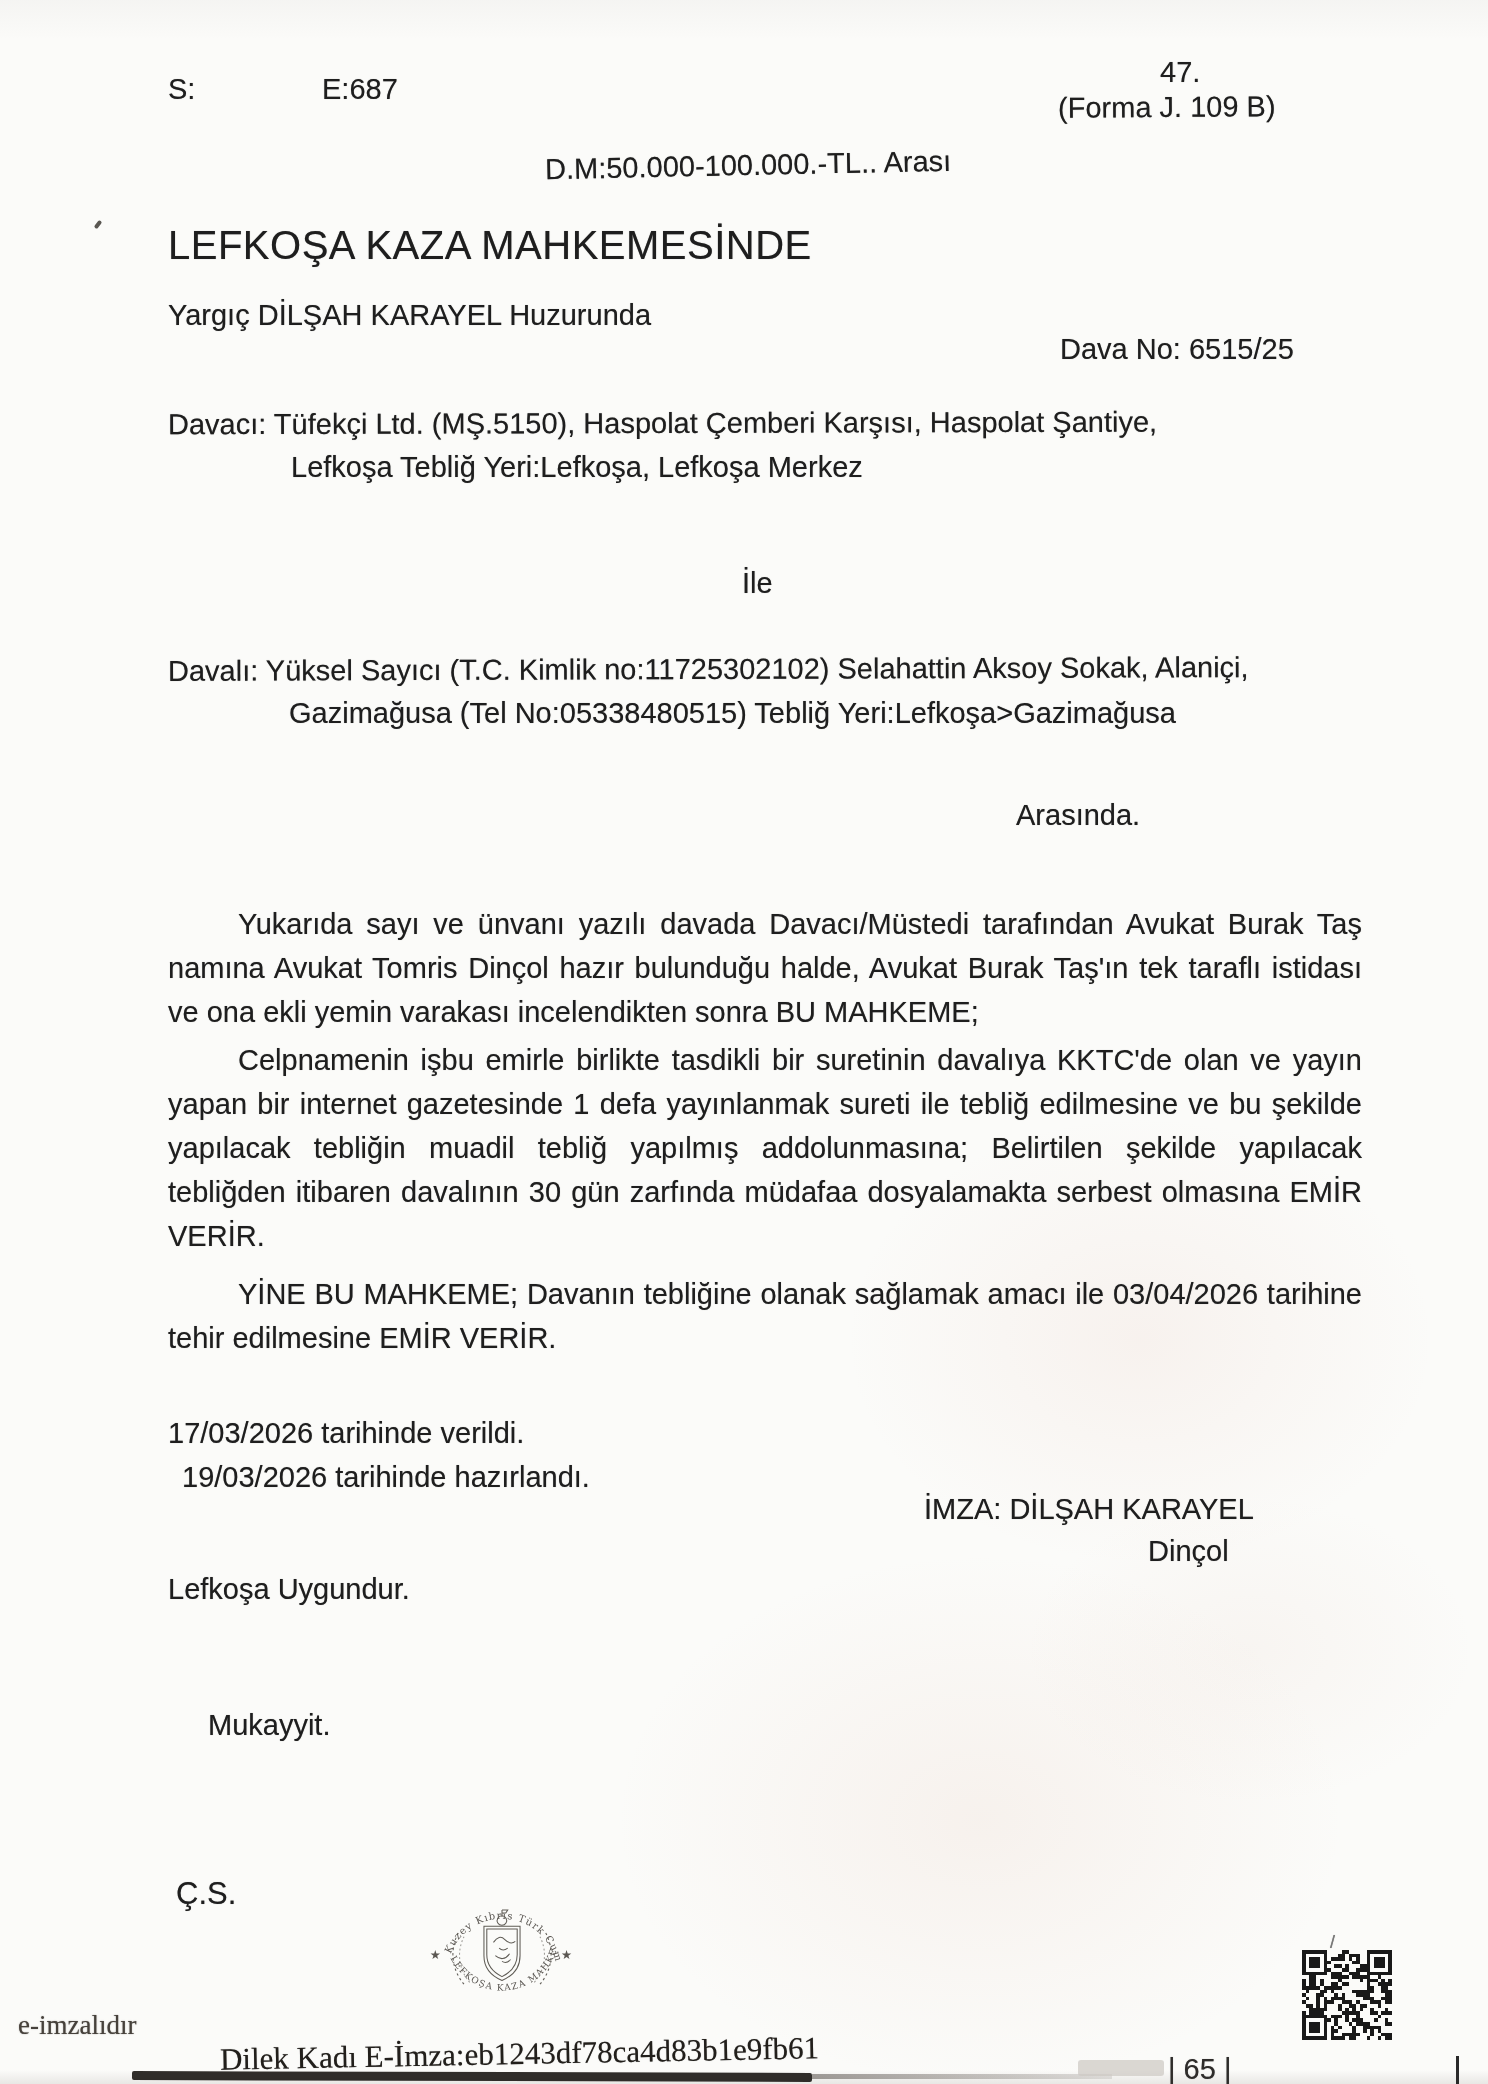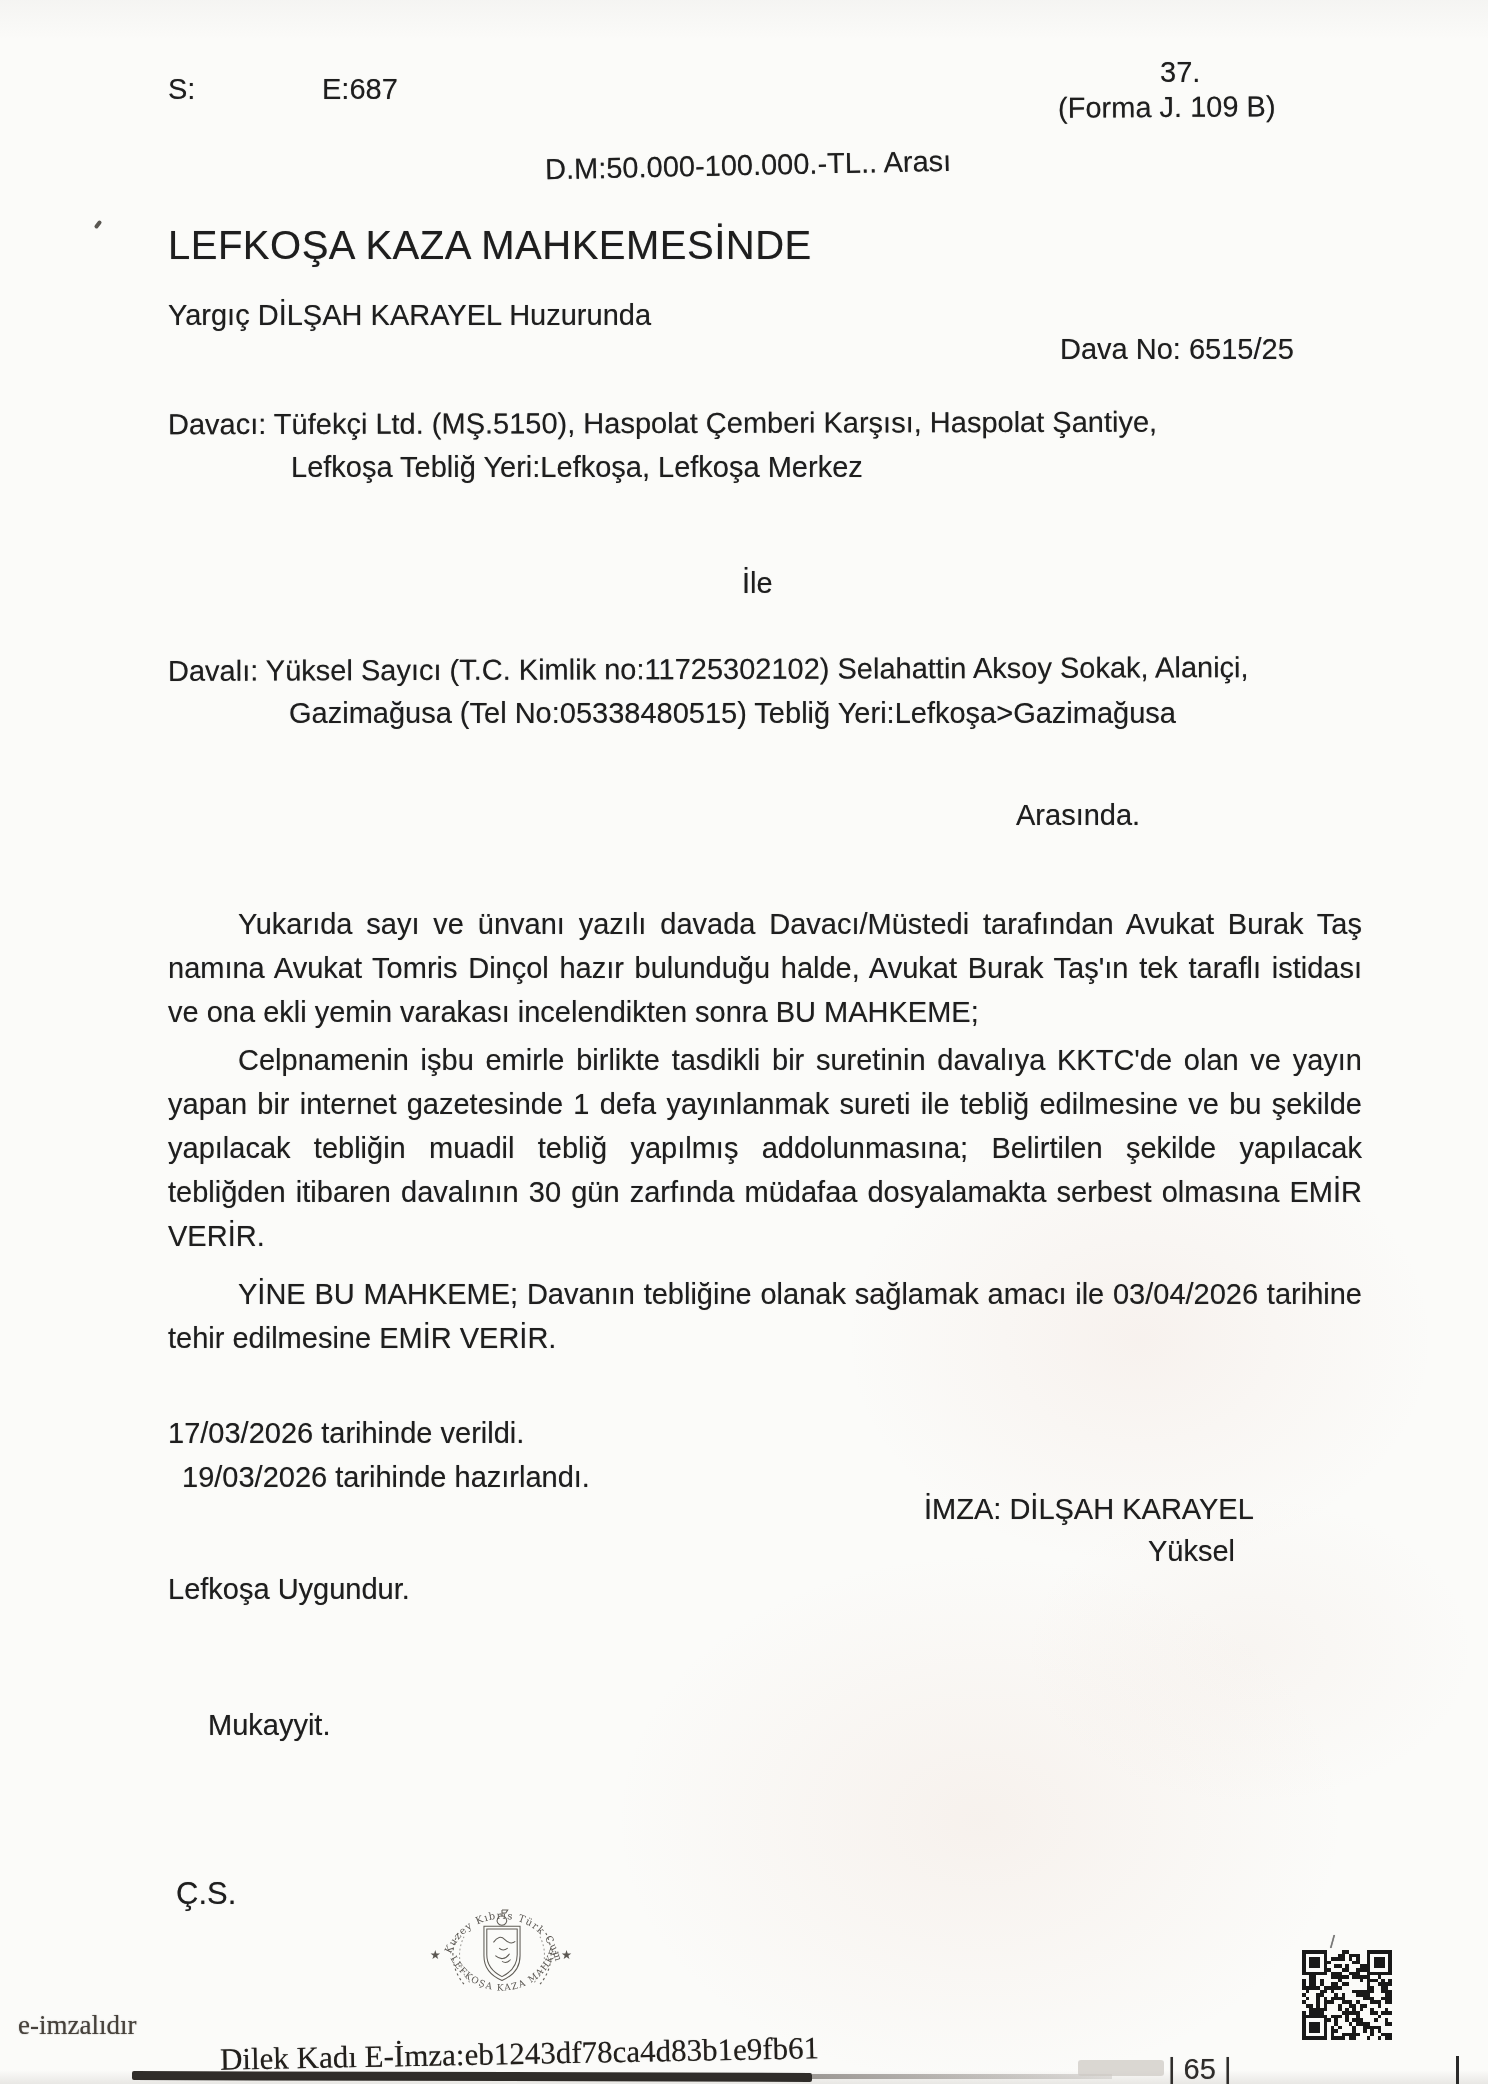--- a/index.html
+++ b/index.html
@@ -22,21 +22,21 @@
   .artifact{position:absolute;}
   svg text{text-shadow:none;}
 </style>
 </head>
 <body>
 
 <div class="page">
 
   <div class="t" style="left:168px;top:72px;">S:</div>
   <div class="t" style="left:322px;top:72px;">E:687</div>
-  <div class="t" style="left:1160px;top:55px;">37.</div>
+  <div class="t" style="left:1160px;top:55px;">47.</div>
   <div class="t" style="left:1058px;top:90px;transform:rotate(-0.4deg);">(Forma J. 109 B)</div>
   <div class="t" style="left:545px;top:148px;transform:rotate(-1.2deg);">D.M:50.000-100.000.-TL.. Arası</div>
 
   <div class="t" style="left:168px;top:222px;font-size:40px;letter-spacing:0.5px;">LEFKOŞA KAZA MAHKEMESİNDE</div>
   <div class="t" style="left:168px;top:298px;">Yargıç DİLŞAH KARAYEL Huzurunda</div>
   <div class="t" style="left:1060px;top:332px;text-align:center;">Dava No: 6515/25</div>
 
   <div class="t" style="left:168px;top:406px;transform:rotate(-0.15deg);">Davacı: Tüfekçi Ltd. (MŞ.5150), Haspolat Çemberi Karşısı, Haspolat Şantiye,</div>
   <div class="t" style="left:291px;top:450px;">Lefkoşa Tebliğ Yeri:Lefkoşa, Lefkoşa Merkez</div>
   <div class="t" style="left:742px;top:566px;">İle</div>
@@ -44,21 +44,21 @@
   <div class="t" style="left:289px;top:696px;">Gazimağusa (Tel No:05338480515) Tebliğ Yeri:Lefkoşa&gt;Gazimağusa</div>
   <div class="t" style="left:1016px;top:798px;">Arasında.</div>
 
   <div class="para" style="top:902px;">Yukarıda sayı ve ünvanı yazılı davada Davacı/Müstedi tarafından Avukat Burak Taş namına Avukat Tomris Dinçol hazır bulunduğu halde, Avukat Burak Taş'ın tek taraflı istidası ve ona ekli yemin varakası incelendikten sonra BU MAHKEME;</div>
   <div class="para" style="top:1038px;">Celpnamenin işbu emirle birlikte tasdikli bir suretinin davalıya KKTC'de olan ve yayın yapan bir internet gazetesinde 1 defa yayınlanmak sureti ile tebliğ edilmesine ve bu şekilde yapılacak tebliğin muadil tebliğ yapılmış addolunmasına; Belirtilen şekilde yapılacak tebliğden itibaren davalının 30 gün zarfında müdafaa dosyalamakta serbest olmasına EMİR VERİR.</div>
   <div class="para" style="top:1272px;">YİNE BU MAHKEME; Davanın tebliğine olanak sağlamak amacı ile 03/04/2026 tarihine tehir edilmesine EMİR VERİR.</div>
 
   <div class="t" style="left:168px;top:1416px;">17/03/2026 tarihinde verildi.</div>
   <div class="t" style="left:168px;top:1460px;margin-left:14px;">19/03/2026 tarihinde hazırlandı.</div>
   <div class="t" style="left:924px;top:1492px;">İMZA: DİLŞAH KARAYEL</div>
-  <div class="t" style="left:1148px;top:1534px;">Yüksel</div>
+  <div class="t" style="left:1148px;top:1534px;">Dinçol</div>
   <div class="t" style="left:168px;top:1572px;">Lefkoşa Uygundur.</div>
   <div class="t" style="left:208px;top:1708px;text-align:center;">Mukayyit.</div>
   <div class="t" style="left:176px;top:1876px;font-size:31px;">Ç.S.</div>
 
   <div class="artifact" style="left:426px;top:1874px;width:152px;height:152px;opacity:.88;">
     <svg viewBox="0 0 160 160" width="152" height="152">
       <defs>
         <path id="arcTop" d="M 24,90 A 58,58 0 0 1 136,90"></path>
         <path id="arcBot" d="M 22,78 A 60,60 0 0 0 138,78"></path>
       </defs>

